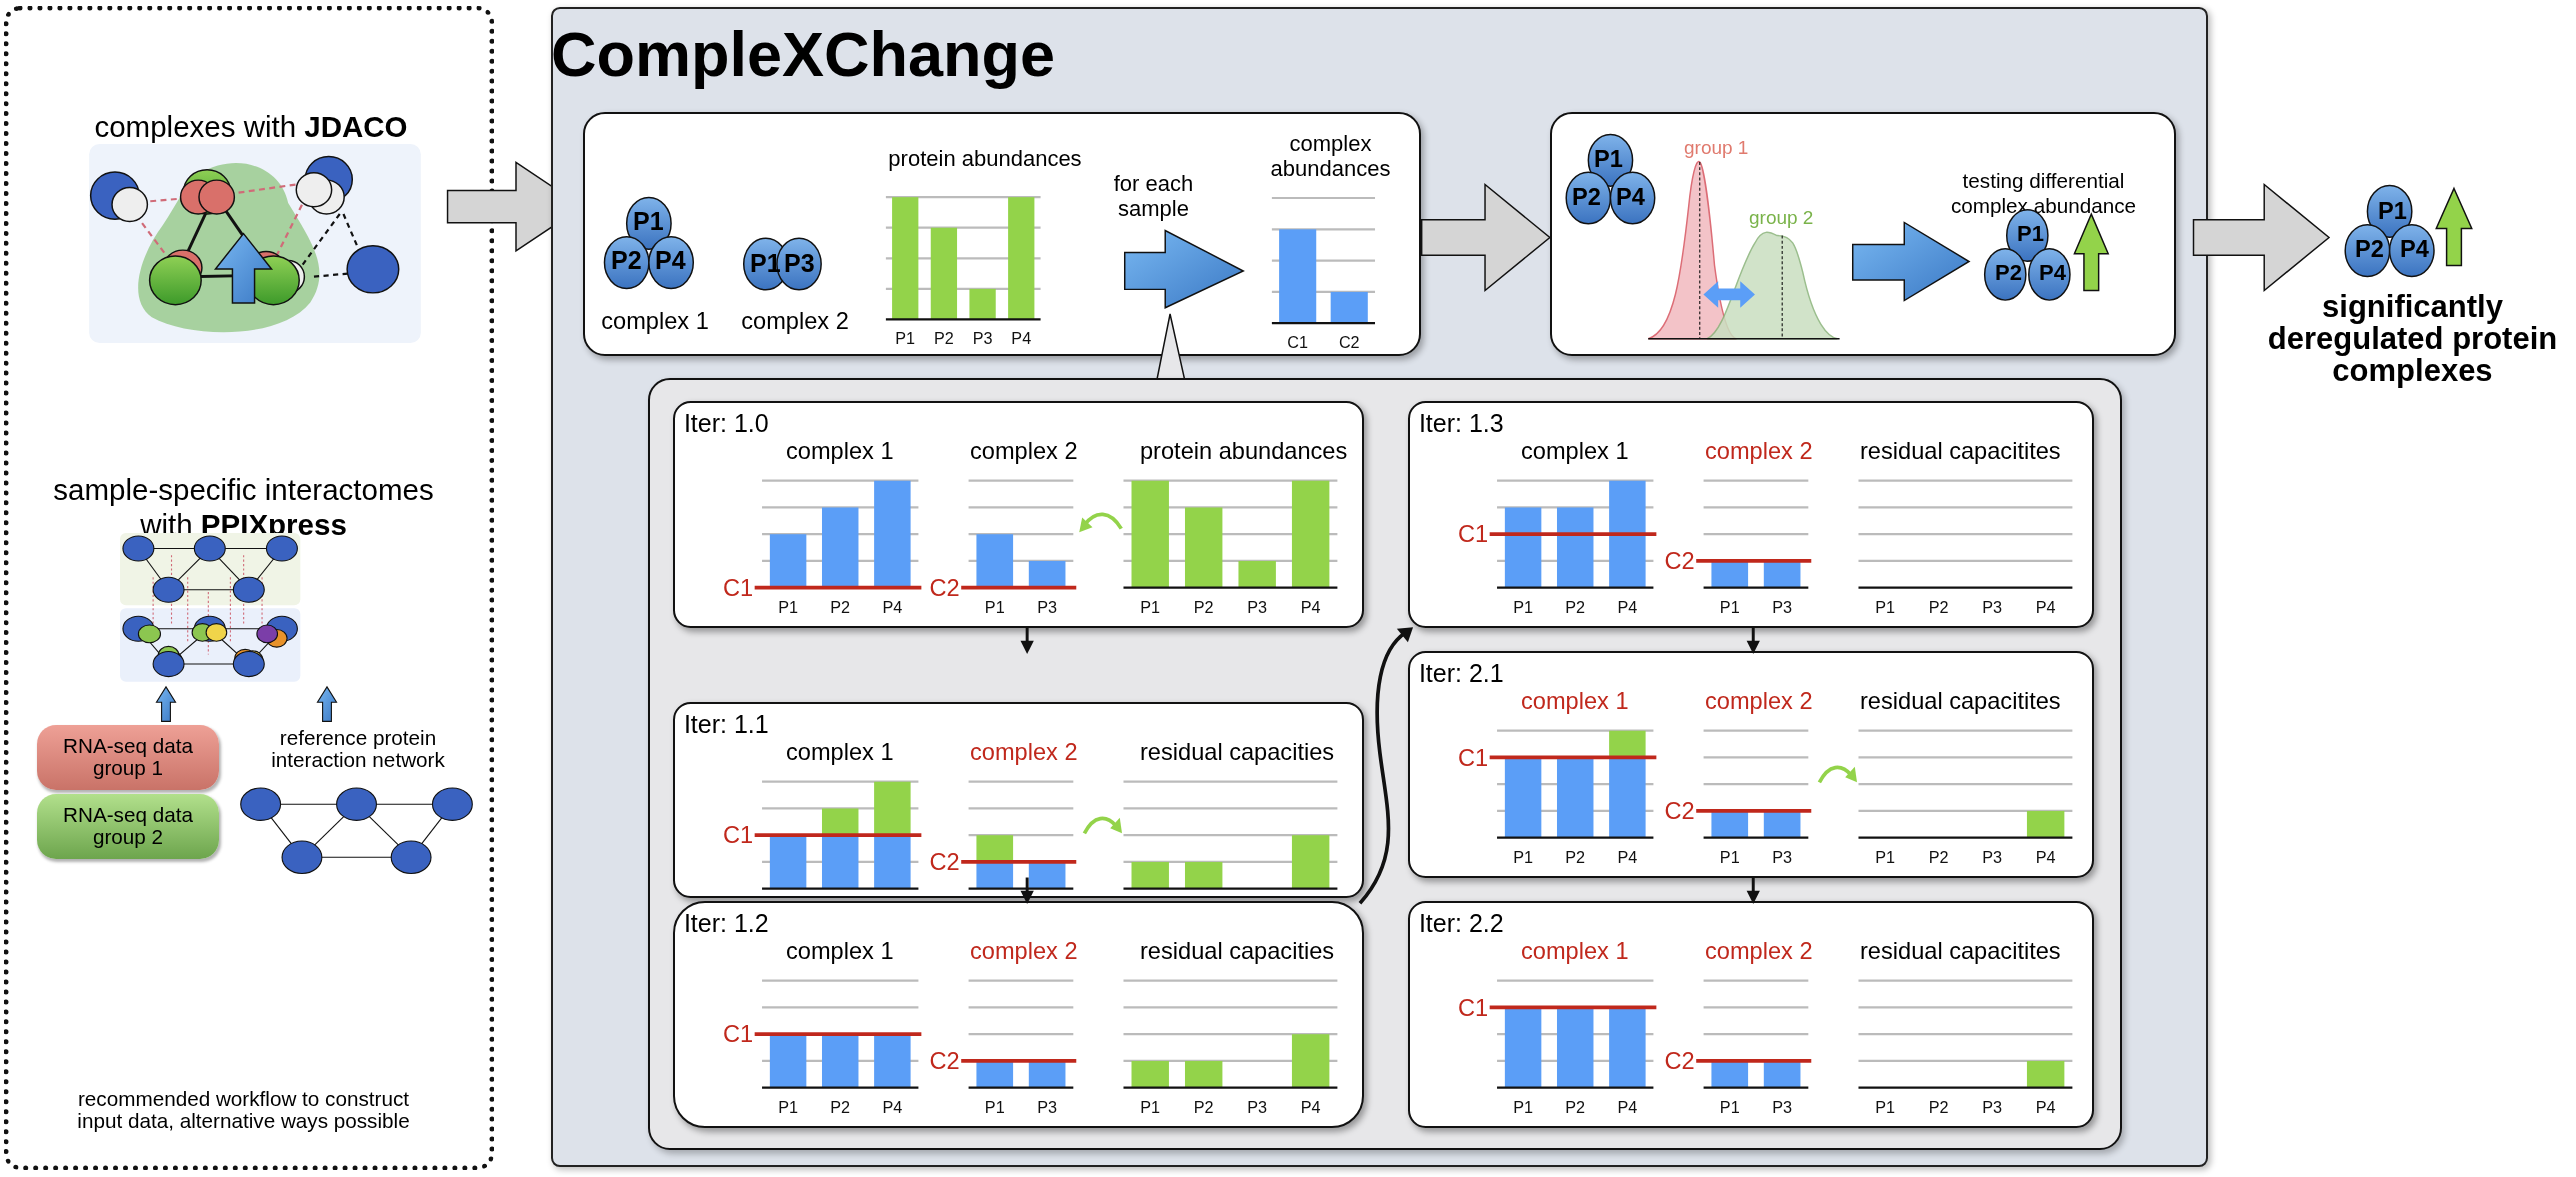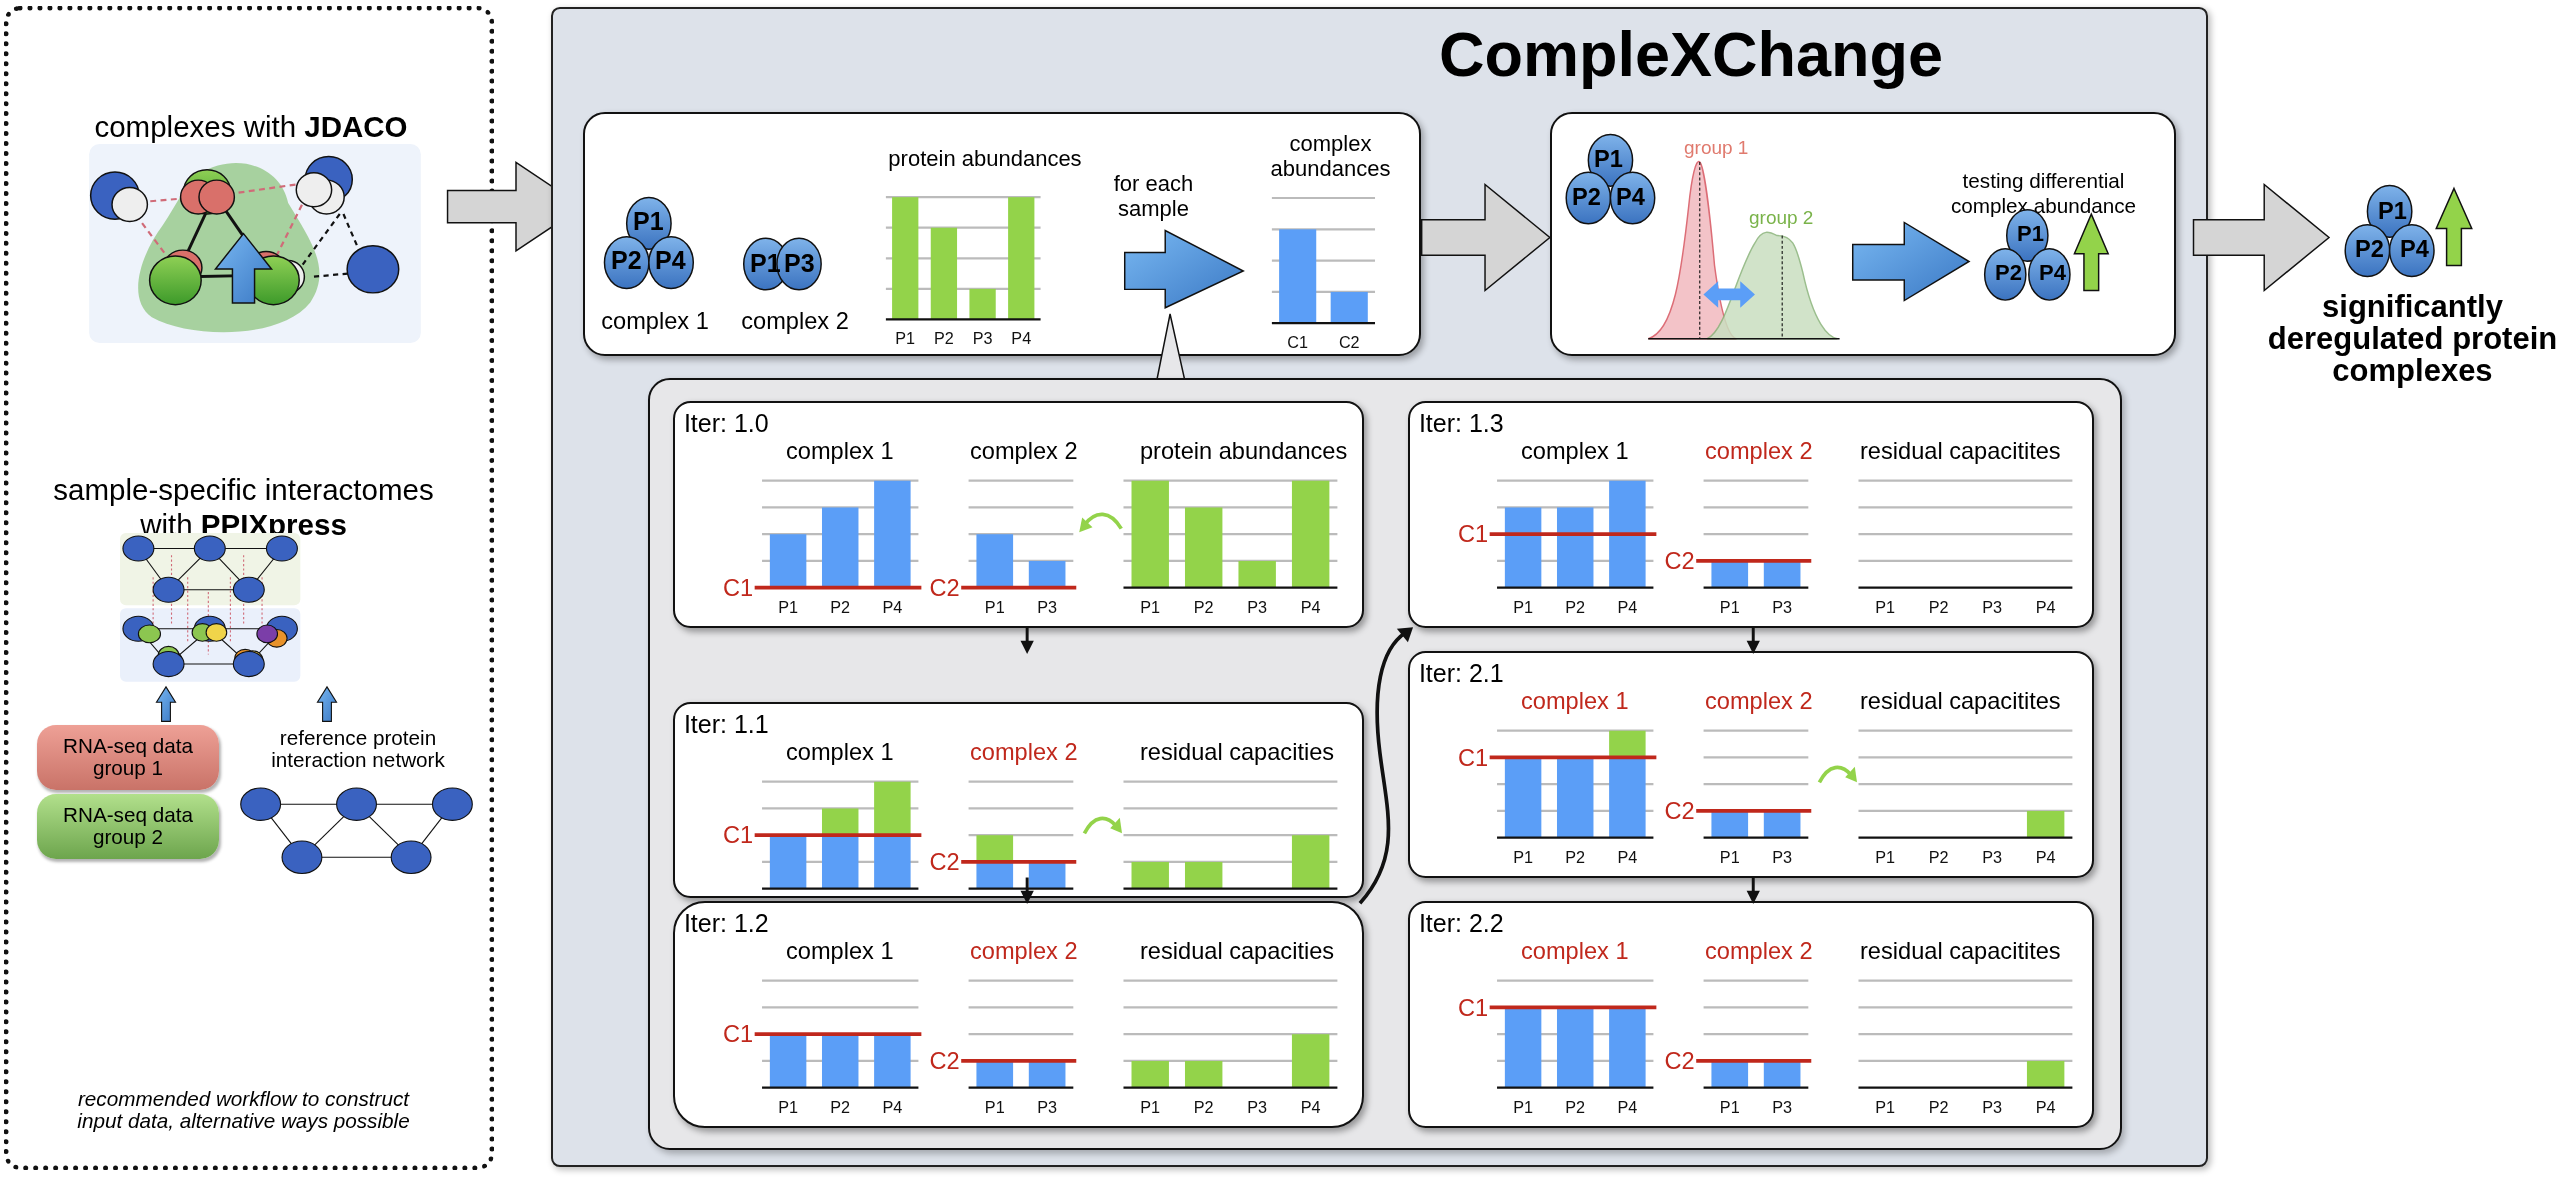--- a/index.html
+++ b/index.html
@@ -4,21 +4,21 @@
 <style>
   html, body { margin:0; padding:0; background:#ffffff; }
   body { width:2576px; height:1178px; position:relative; overflow:hidden;
          font-family:"Liberation Sans", sans-serif; color:#000; }
   .abs { position:absolute; }
   .dotted-panel { left:4.4px; top:5.9px; width:490px; height:1164px; border:5.2px dotted #111;
                   border-radius:16px; box-sizing:border-box; }
   .main-panel { left:551px; top:7.4px; width:1657px; height:1160px; background:#dde2ea;
                 border:2.2px solid #222; border-radius:8.9px; box-sizing:border-box;
                 box-shadow: 2.2px 2.2px 5.9px rgba(0,0,0,0.25); }
-  .main-title { left:551px; top:17.7px; width:1392px; text-align:right; font-weight:bold; font-size:63px; }
+  .main-title { left:551px; top:17.7px; width:1392px; text-align:left; font-weight:bold; font-size:63px; }
   .white-box { background:#fff; border:2.2px solid #111; border-radius:22px; box-sizing:border-box;
                box-shadow: 3px 3.7px 5.9px rgba(0,0,0,0.3); }
   .iter-container { left:648px; top:378px; width:1474px; height:772px; background:#e7e7e9;
                     border:2.2px solid #111; border-radius:22px; box-sizing:border-box;
                     box-shadow: 3px 3.7px 5.9px rgba(0,0,0,0.25); }
   .iter-box { background:#fff; border:2.2px solid #111; border-radius:17.7px; box-sizing:border-box;
               box-shadow: 3px 3.7px 5.9px rgba(0,0,0,0.35); }
   .iter-label { font-size:25px; position:absolute; left:8.9px; top:5.9px; }
   .ctitle { font-size:23.6px; position:absolute; text-align:center; white-space:nowrap; }
   .red { color:#c0281c; }
@@ -182,21 +182,21 @@
   </g>
   <g fill="#3a62c0" stroke="#111" stroke-width="1.5">
     <ellipse cx="28" cy="30" rx="27" ry="22"></ellipse>
       <ellipse cx="158" cy="30" rx="27" ry="22"></ellipse>
       <ellipse cx="288" cy="30" rx="27" ry="22"></ellipse>
     <ellipse cx="84" cy="102" rx="27" ry="22"></ellipse>
       <ellipse cx="232" cy="102" rx="27" ry="22"></ellipse>
   </g>
 </svg>
 
-<div class="abs lbl" style="left:22px; top:1088px; width:443px; font-size:20.7px; line-height:22px;font-style:italic;">
+<div class="abs lbl" style="left:22px; top:1088px; width:443px; font-size:20.7px; line-height:22px;">
   <div>recommended workflow to construct</div>
   <div>input data, alternative ways possible</div>
 </div>
 
 <svg style="left:446px; top:161px;" width="140" height="92" viewBox="0 0 190 125">
   <polygon points="2,40 95,40 95,2 185,62 95,122 95,84 2,84" fill="#d5d5d5" stroke="#111" stroke-width="2"></polygon>
 </svg>
 
 <div class="abs main-panel"></div>
 <div class="abs main-title">CompleXChange</div>

